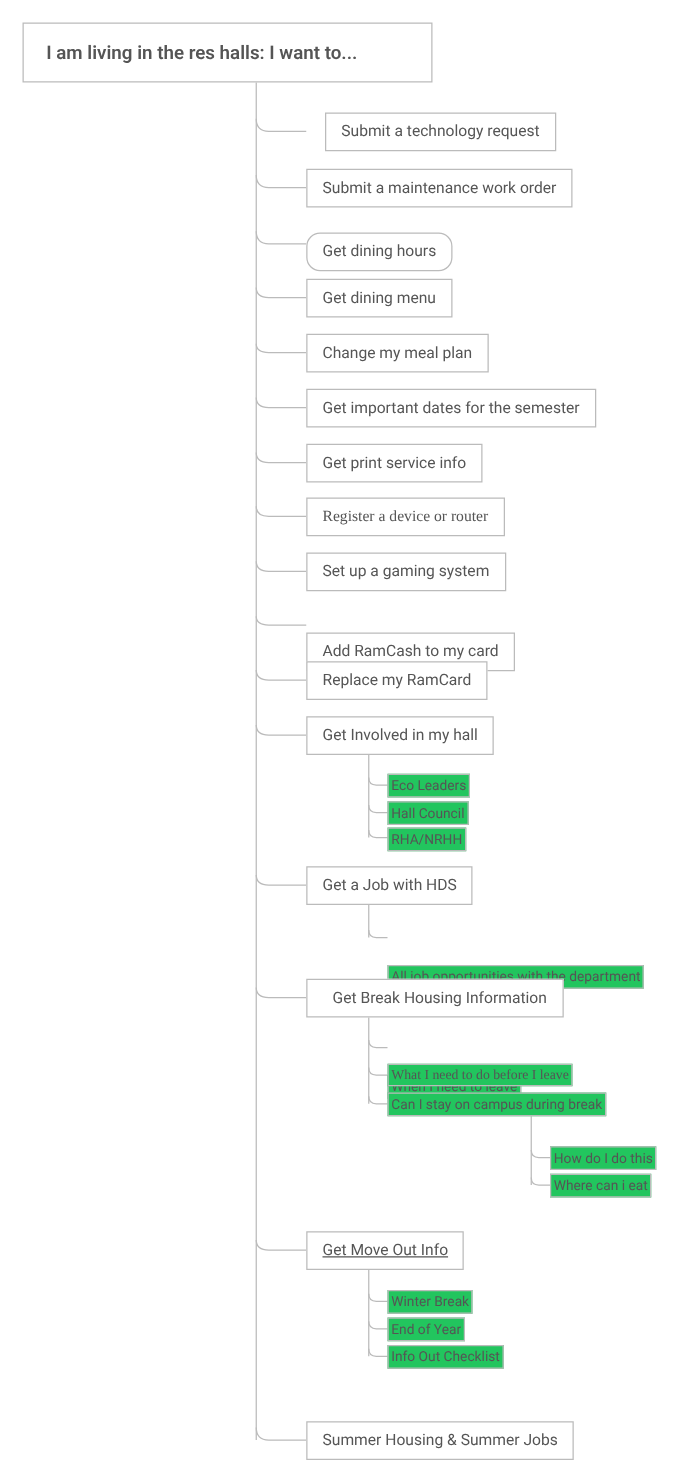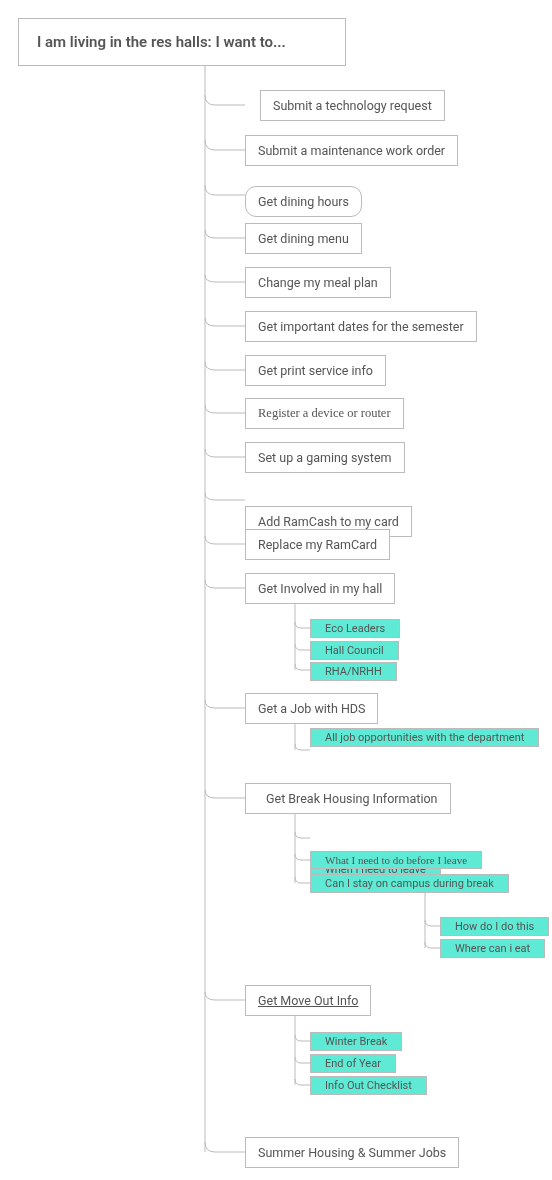--- a/index.html
+++ b/index.html
@@ -28,24 +28,24 @@
     border: 1px solid #bbb;
     padding: 7px 12px;
     font-size: 12.5px;
     color: #555;
     background: #fff;
     white-space: nowrap;
   }
   .leaf-box {
     position: absolute;
     border: 1px solid #bbb;
-    padding: 2px 14px;
+    padding: 2px 2px;
     font-size: 11px;
     color: #555;
-    background: #5eead4;
+    background: #22c55e;
     white-space: nowrap;
   }
   svg {
     position: absolute;
     top: 0; left: 0;
     width: 552px;
     height: 1180px;
     pointer-events: none;
   }
   svg path {
@@ -116,21 +116,21 @@
 <div class="node-box" style="left:245px; top:442px;"><span>Set up a gaming system</span></div>
 <div class="node-box" style="left:245px; top:486px;margin-top:20px;"><span>Add RamCash to my card</span></div>
 <div class="node-box" style="left:245px; top:529px;"><span>Replace my RamCard</span></div>
 <div class="node-box" style="left:245px; top:573px;"><span>Get Involved in my hall</span></div>
 
 <div class="leaf-box" style="left:310px; top:619px;"><span>Eco Leaders</span></div>
 <div class="leaf-box" style="left:310px; top:641px;"><span>Hall Council</span></div>
 <div class="leaf-box" style="left:310px; top:662px;"><span>RHA/NRHH</span></div>
 
 <div class="node-box" style="left:245px; top:693px;"><span>Get a Job with HDS</span></div>
-<div class="leaf-box" style="left:310px; top:728px;"><span>All job opportunities with the department</span></div>
+<div class="leaf-box" style="left:310px; top:772px;"><span>All job opportunities with the department</span></div>
 
 <div class="node-box" style="left:245px; top:783px;padding-left:20px;"><span>Get Break Housing Information</span></div>
 <div class="leaf-box" style="left:310px; top:860px;"><span>When I need to leave</span></div>
 <div class="leaf-box" style="left:310px; top:851px;font-family:Liberation Serif, serif;"><span>What I need to do before I leave</span></div>
 <div class="leaf-box" style="left:310px; top:874px;"><span>Can I stay on campus during break</span></div>
 <div class="leaf-box" style="left:440px; top:917px;"><span>How do I do this</span></div>
 <div class="leaf-box" style="left:440px; top:939px;"><span>Where can i eat</span></div>
 
 <div class="node-box" style="left:245px; top:985px;text-decoration:underline;"><span>Get Move Out Info</span></div>
 <div class="leaf-box" style="left:310px; top:1032px;"><span>Winter Break</span></div>

